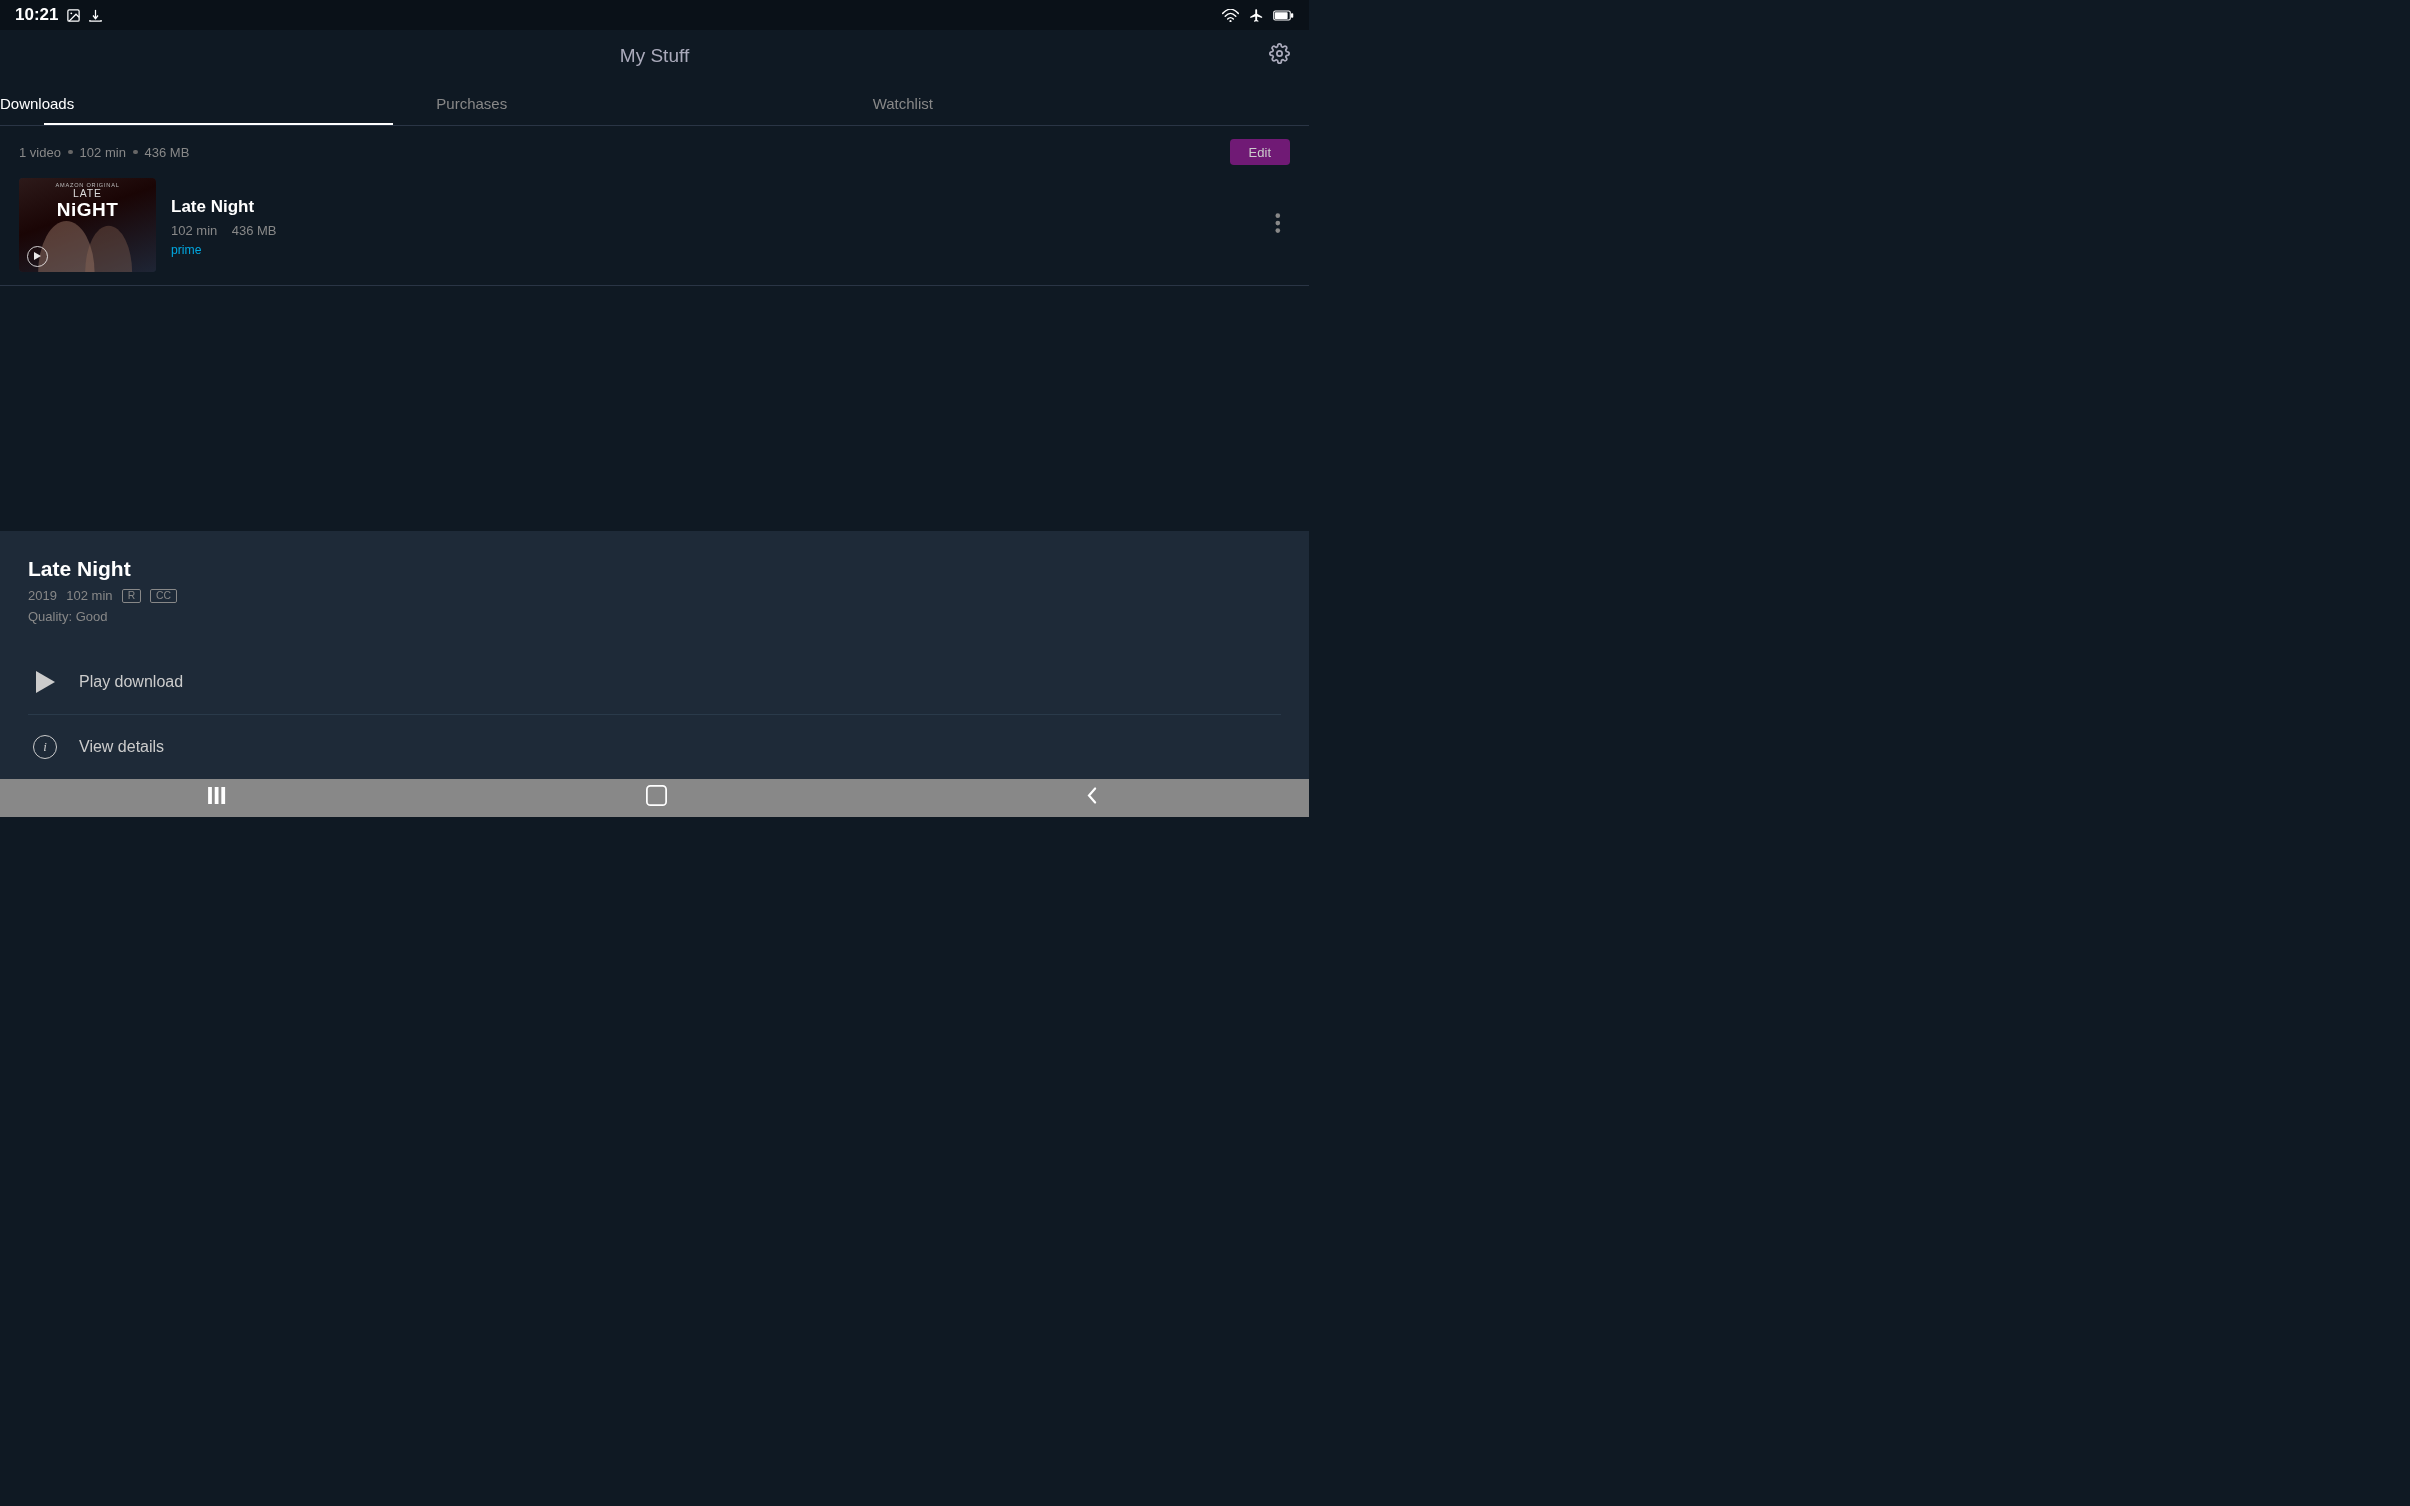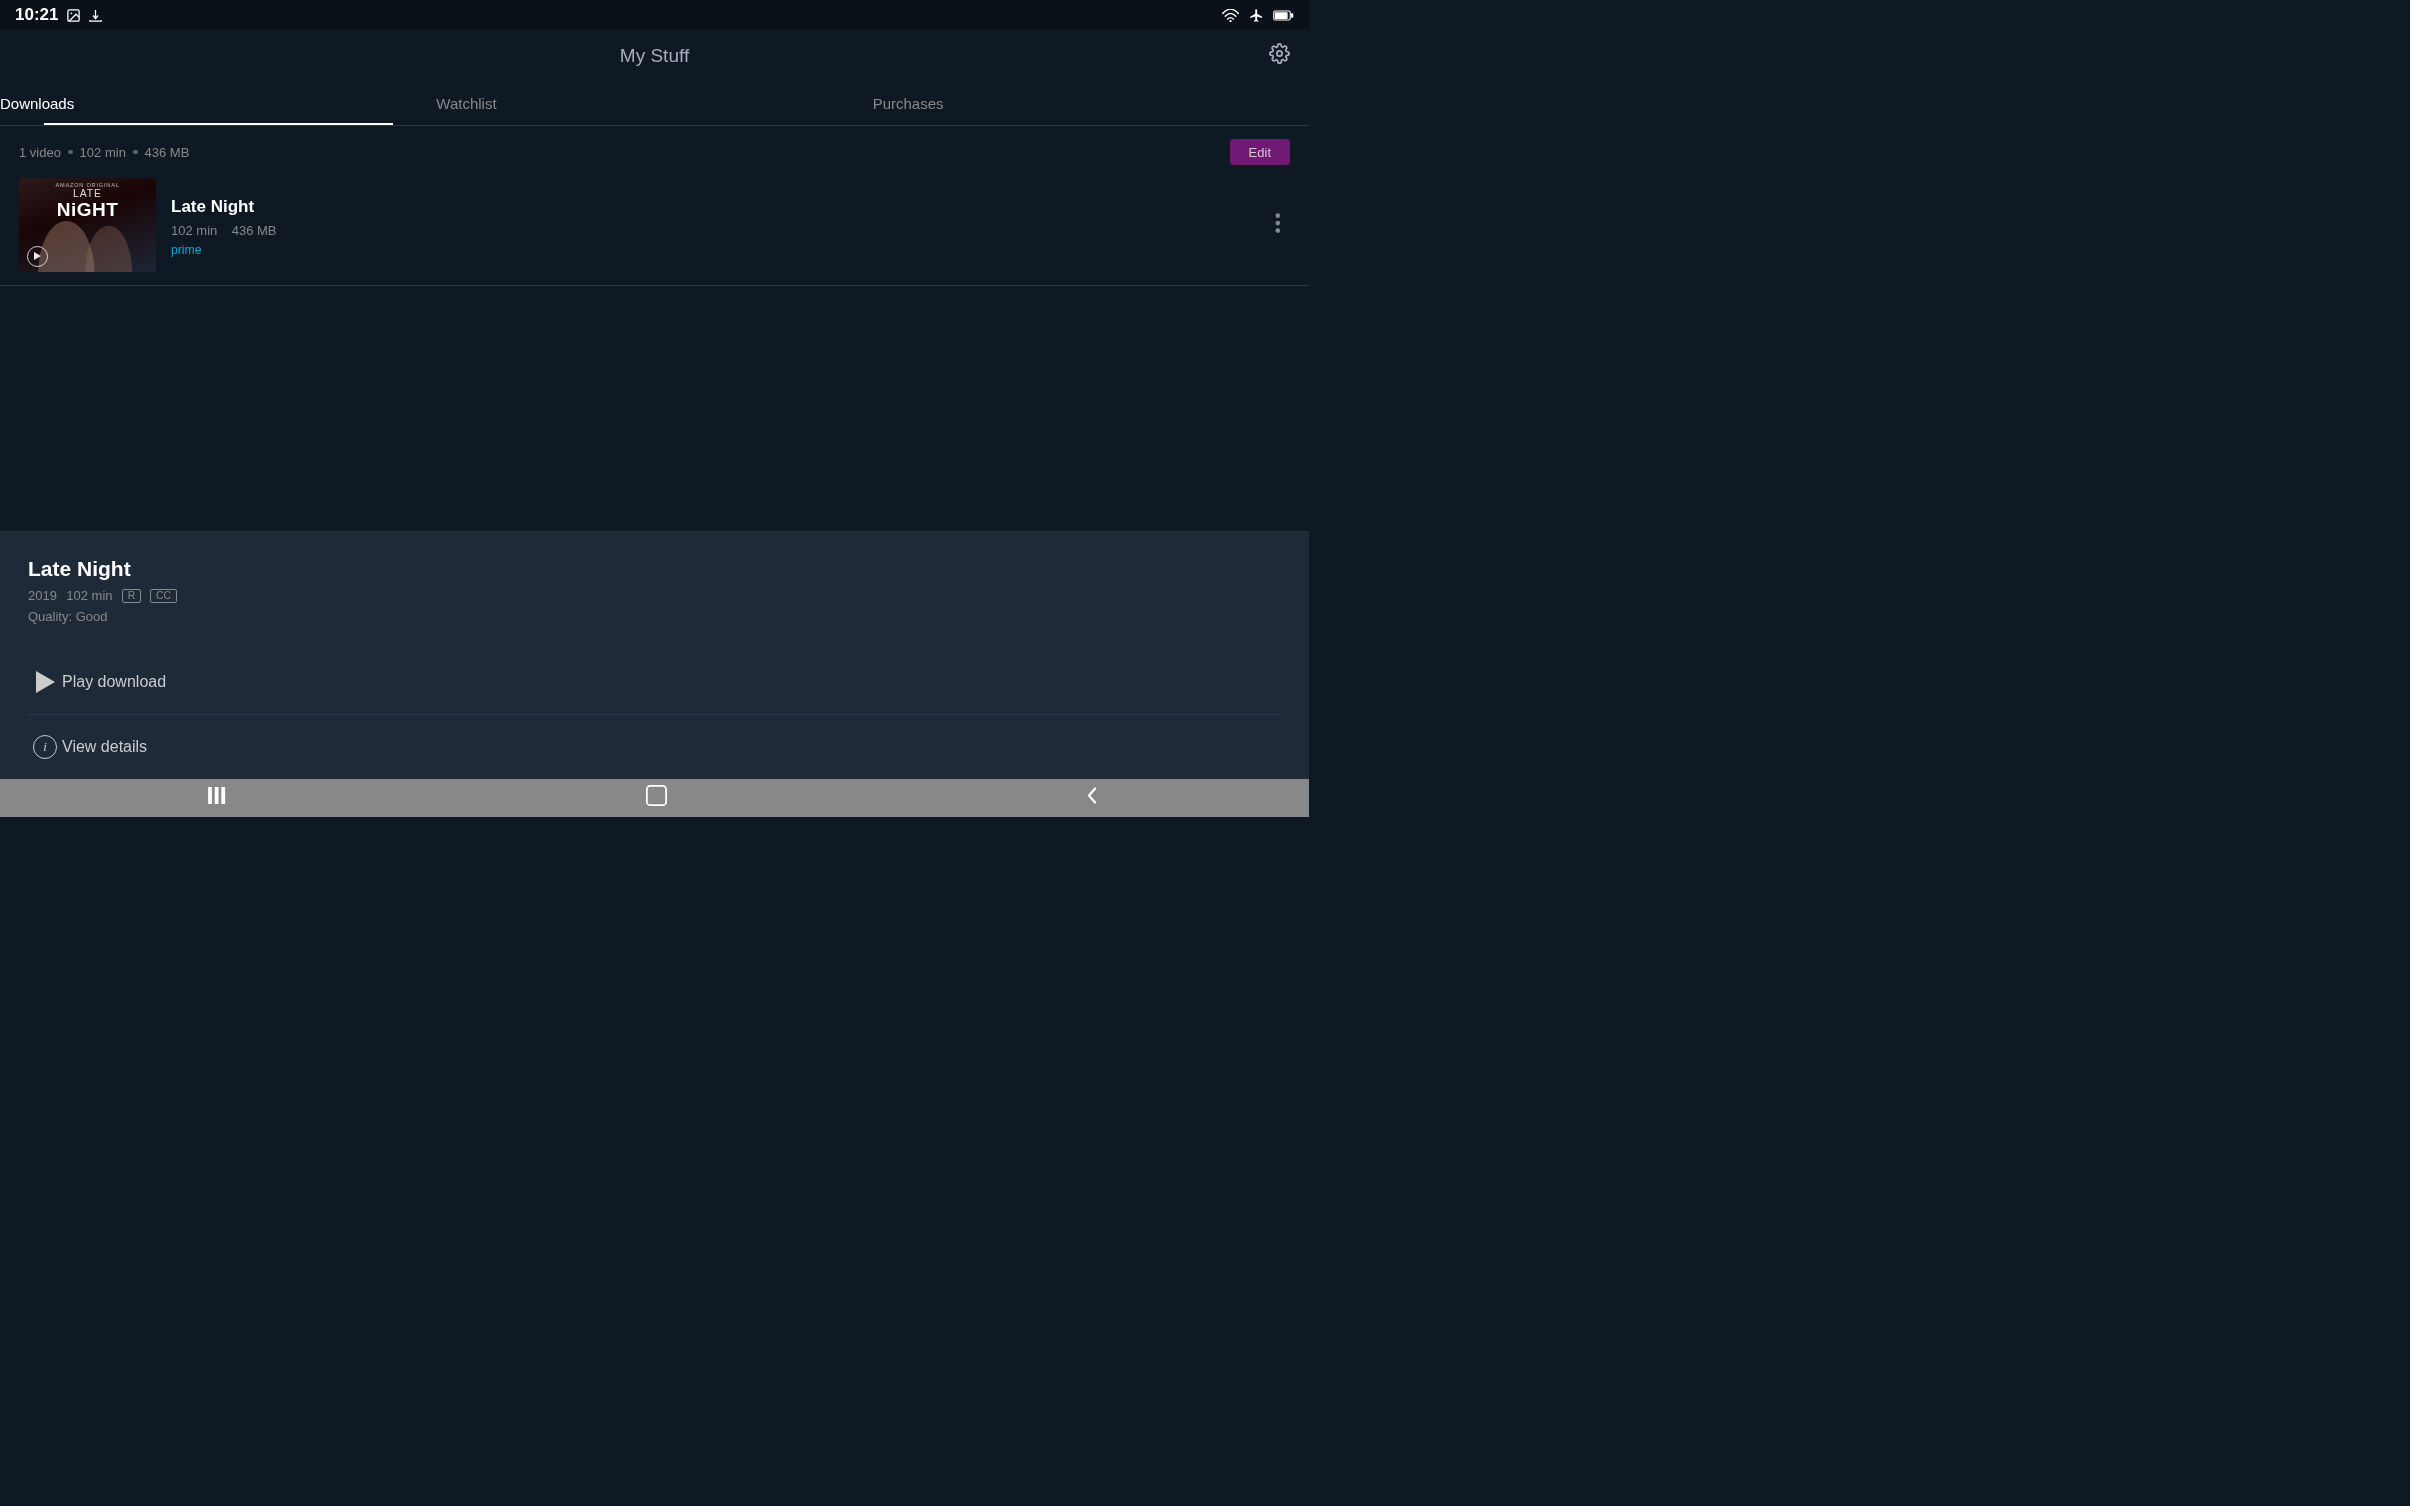--- a/index.html
+++ b/index.html
@@ -227,21 +227,21 @@
 
     #sheet-quality {
       font-size: 13px;
       color: #888;
       margin-bottom: 26px;
     }
 
     .sheet-action {
       display: flex;
       align-items: center;
-      gap: 0;
+      gap: 17px;
       padding: 15px 0;
       border-bottom: 0.9px solid #2a3a4a;
       cursor: pointer;
     }
 
     .sheet-action:last-of-type {
       border-bottom: none;
     }
 
     .action-icon {
@@ -445,24 +445,24 @@
       <path d="M19.4 15a1.65 1.65 0 0 0 .33 1.82l.06.06a2 2 0 1 1-2.83 2.83l-.06-.06a1.65 1.65 0 0 0-1.82-.33 1.65 1.65 0 0 0-1 1.51V21a2 2 0 0 1-4 0v-.09A1.65 1.65 0 0 0 9 19.4a1.65 1.65 0 0 0-1.82.33l-.06.06a2 2 0 1 1-2.83-2.83l.06-.06A1.65 1.65 0 0 0 4.68 15a1.65 1.65 0 0 0-1.51-1H3a2 2 0 0 1 0-4h.09A1.65 1.65 0 0 0 4.6 9a1.65 1.65 0 0 0-.33-1.82l-.06-.06a2 2 0 1 1 2.83-2.83l.06.06A1.65 1.65 0 0 0 9 4.68a1.65 1.65 0 0 0 1-1.51V3a2 2 0 0 1 4 0v.09a1.65 1.65 0 0 0 1 1.51 1.65 1.65 0 0 0 1.82-.33l.06-.06a2 2 0 1 1 2.83 2.83l-.06.06A1.65 1.65 0 0 0 19.4 9a1.65 1.65 0 0 0 1.51 1H21a2 2 0 0 1 0 4h-.09a1.65 1.65 0 0 0-1.51 1z"></path>
     </svg>
   </button>
 </div>
 
 <div id="tabs">
   <div class="tab active">
     <span>Downloads</span>
   </div>
   <div class="tab">
+    <span>Purchases</span>
+  </div>
+  <div class="tab">
     <span>Watchlist</span>
-  </div>
-  <div class="tab">
-    <span>Purchases</span>
   </div>
 </div>
 
 <div id="content-area">
   <div id="content-meta">
     <div id="meta-info">
       <span>1 video</span>
       <span class="separator-dot"></span>
       <span>102 min</span>
       <span class="separator-dot"></span>

